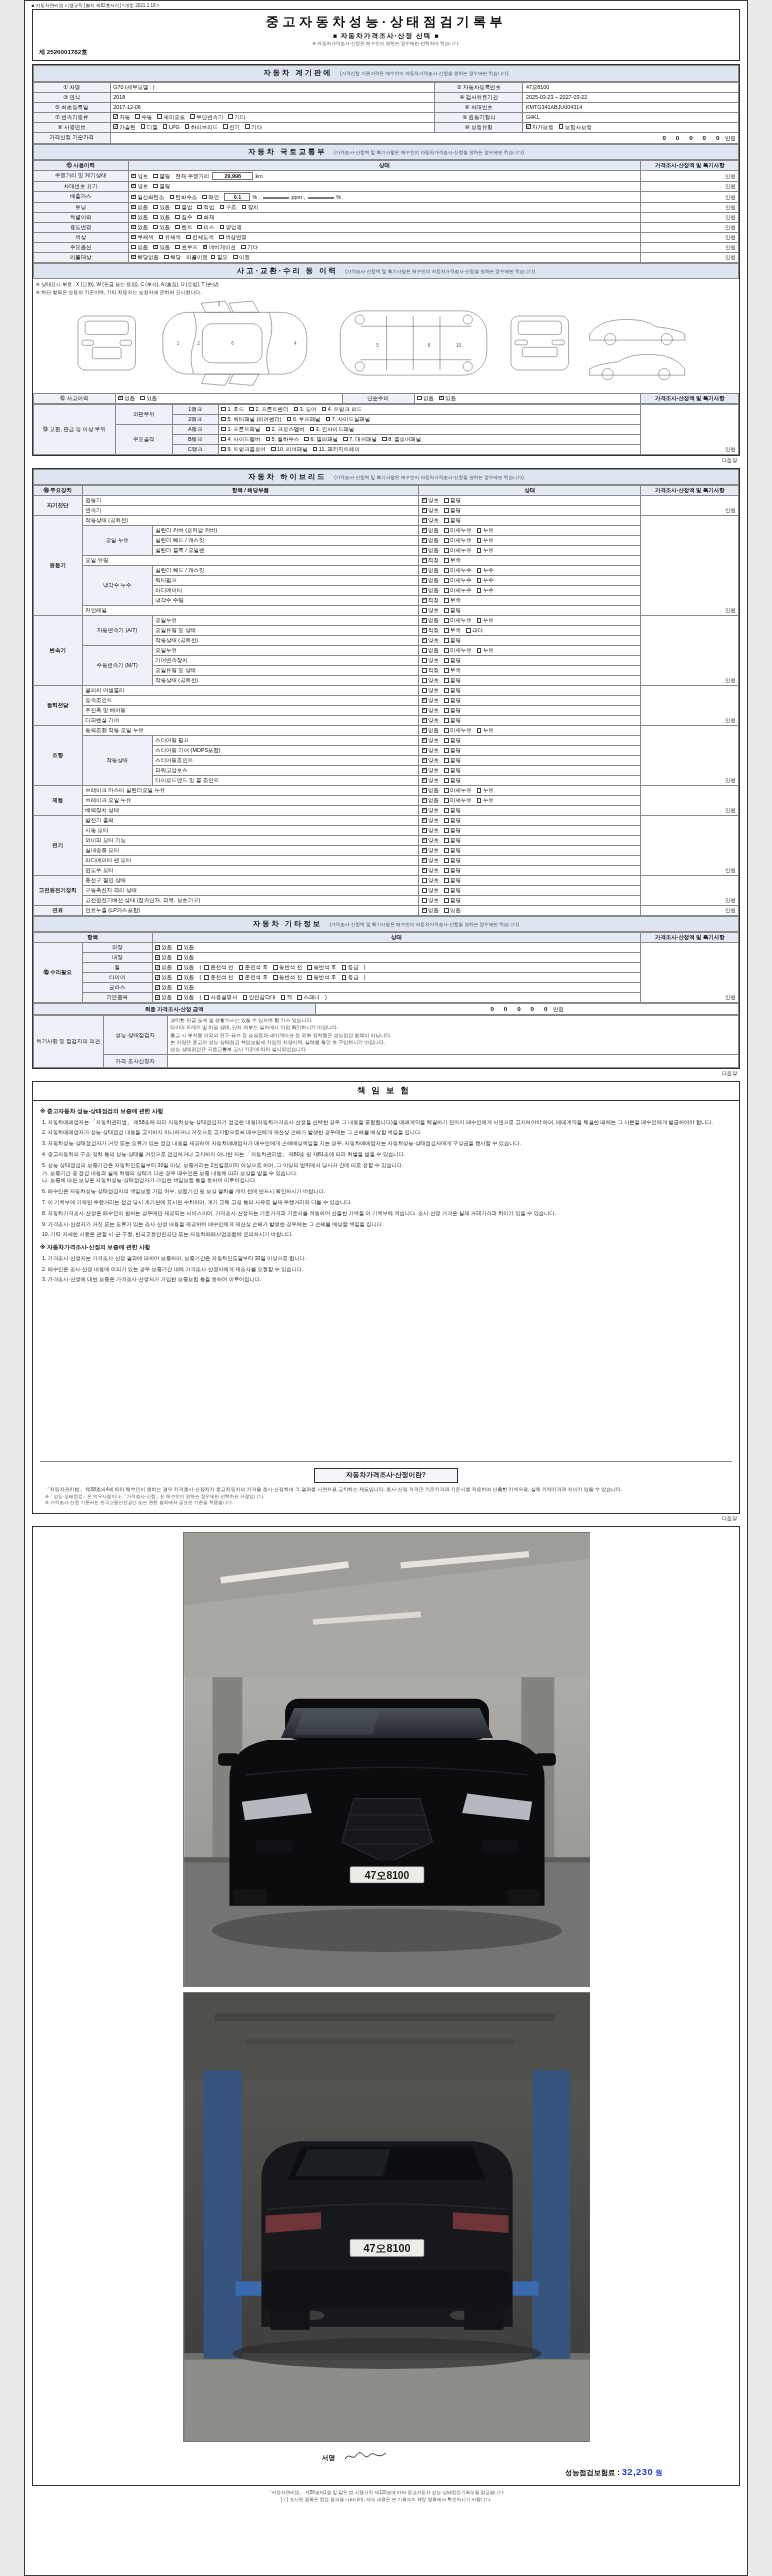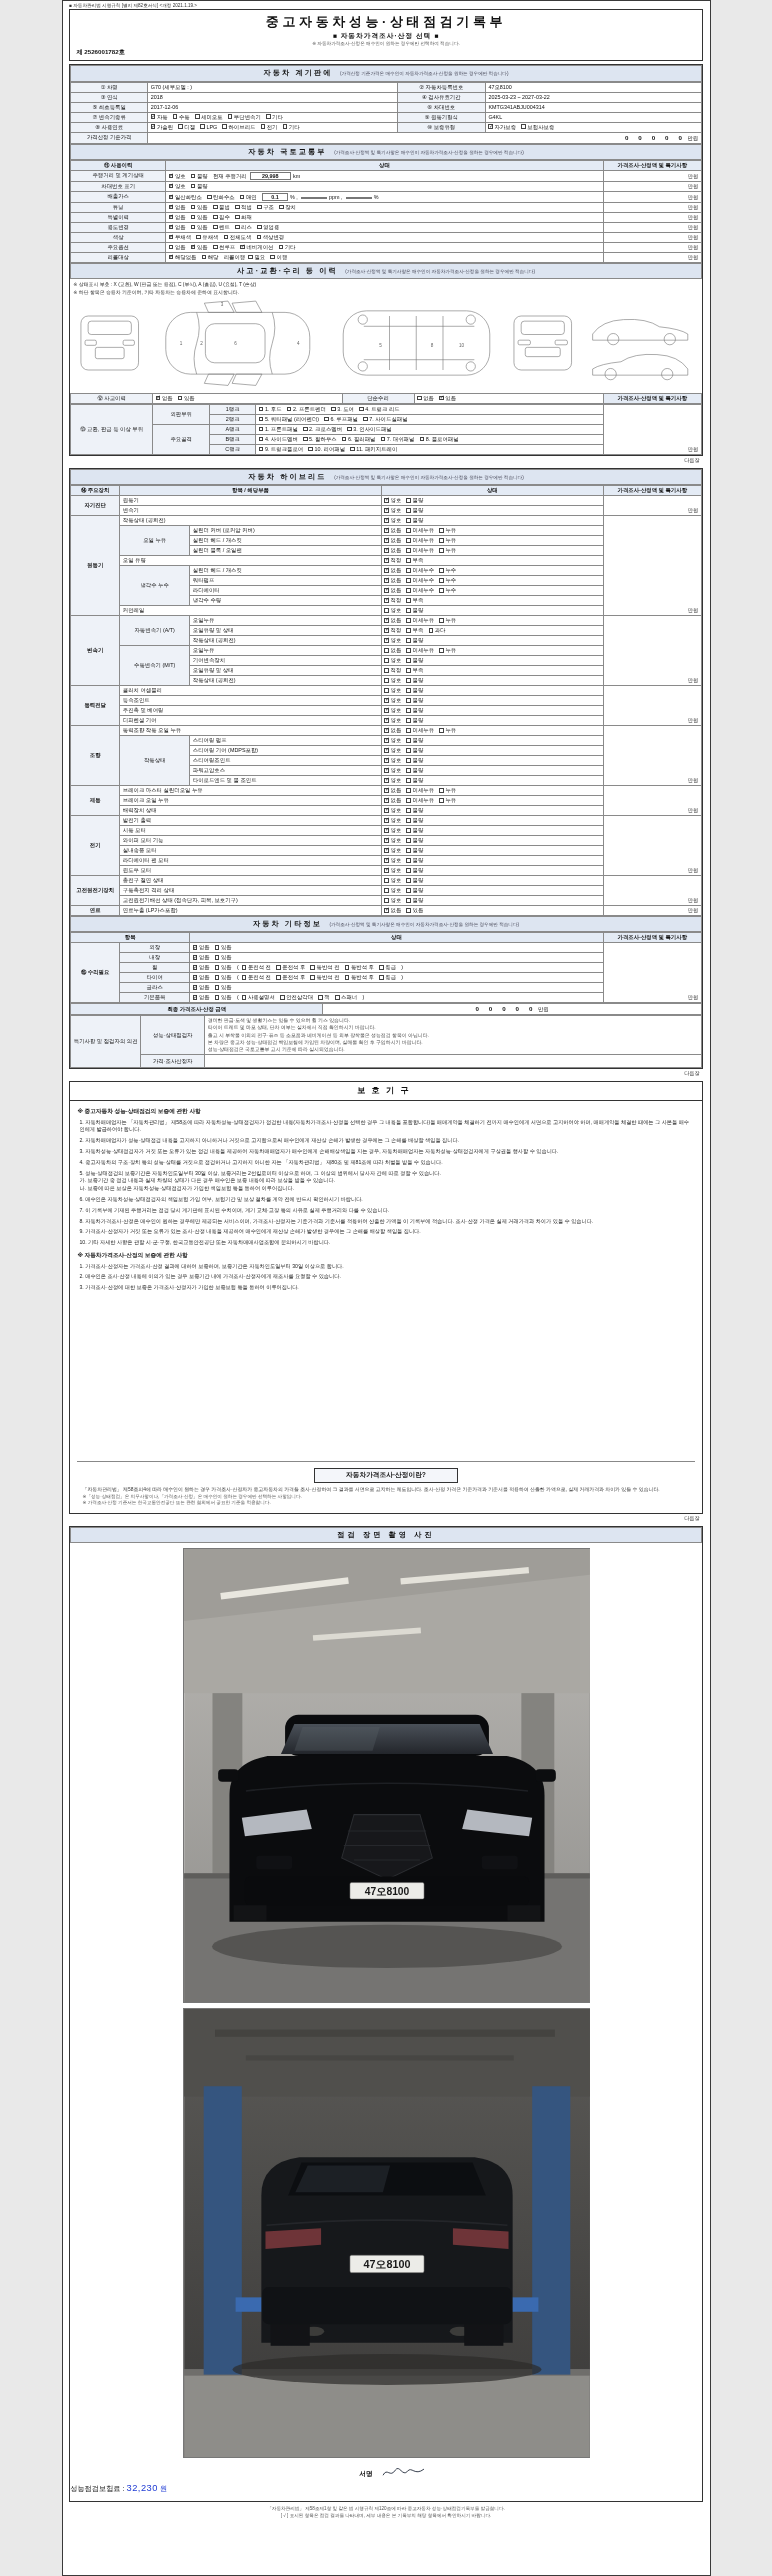--- a/index.html
+++ b/index.html
@@ -1,18 +1,18 @@
 <!DOCTYPE html>
 <html style="font-size:8.2px"><head>
 <meta charset="utf-8">
 <style>
   *{box-sizing:border-box;}
   html,body{margin:0;padding:0;background:#e9e9e9;}
   body{font-family:"Liberation Sans","DejaVu Sans",sans-serif;color:#111;}
-  .page{width:649px;min-height:2576px;margin:0 auto;background:#fff;border:1px solid #3a3a3a;padding:1.5px 6.7px 6.2px;position:relative;}
+  .page{width:724px;min-height:2576px;margin:0 auto;background:#fff;border:1px solid #3a3a3a;padding:1.5px 6.7px 6.2px;position:relative;}
   .tiny{font-size:4.6px;color:#333;}
   .form-ref{margin:0.5px 0 1px;}
   .next{font-size:5.2px;color:#222;text-align:right;margin:1px 3.1px 4.1px;}
   
   .doc-head{border:1px solid #333;padding:2.6px 6.2px 3.1px;}
   .doc-title{text-align:center;font-size:13px;font-weight:bold;letter-spacing:3.6px;}
   .doc-sub{text-align:center;font-size:6.7px;font-weight:bold;margin-top:1px;letter-spacing:1px;}
   .doc-note{text-align:center;font-size:4.6px;color:#555;margin-top:0.5px;}
   .doc-no{font-size:6.2px;font-weight:bold;margin-top:2.1px;}
   
@@ -51,21 +51,21 @@
   .p-box{margin-top:auto;border-top:0.5px solid #888;padding-top:4.1px;}
   .p-title{display:block;width:144px;margin:2.1px auto 3.1px;border:0.8px solid #333;text-align:center;font-weight:bold;font-size:6.7px;padding:2.1px;background:#f4f6fa;}
   .p-body{font-size:4.9px;color:#333;margin:1px 5.2px;line-height:1.45;}
   .p-note{font-size:4.6px;color:#555;margin:1px 5.2px;}
   
   .photos-sec .sec-t{letter-spacing:3.1px;}
   .photo-wrap{width:407px;margin:5.2px auto 3.1px;border:0.5px solid #777;}
   svg.photo{display:block;}
   .sign-row{margin:8.2px 0 1px;padding-left:289px;font-size:6.7px;font-weight:bold;}
   .sign-row svg{vertical-align:-3.1px;margin-left:7.2px;}
-  .premium-row{text-align:left;padding:2.1px 77px 7.2px 0;font-size:7.2px;font-weight:normal;}
+  .premium-row{text-align:right;padding:2.1px 77px 7.2px 0;font-size:7.2px;font-weight:bold;}
   .premium-val{color:#1f3bd4;font-size:9.3px;letter-spacing:0.5px;}
   .premium-unit{color:#1f3bd4;}
   
   .footer{margin-top:4.1px;text-align:center;}
   .footer div{font-size:4.6px;color:#555;line-height:1.5;}
 </style>
 </head>
 <body>
 
 <div class="page">
@@ -620,21 +620,21 @@
       <tr>
         <td class="lab">가격·조사산정자</td>
         <td class="rtext rempty"></td>
       </tr>
     </tbody>
       </table>
   </div>
   <div class="next">다음장</div>
 
   <div class="blk">
-    <div class="notice-title">보호기구</div>
+    <div class="notice-title">책임보험</div>
     <div class="notice-body">
       <div class="n-sub">※ 중고자동차 성능·상태점검의 보증에 관한 사항</div>
       <div class="n-item">1. 자동차매매업자는 「자동차관리법」 제58조에 따라 자동차성능·상태점검자가 점검한 내용(자동차가격조사·산정을 선택한 경우 그 내용을 포함합니다)을 매매계약을 체결하기 전까지 매수인에게 서면으로 고지하여야 하며, 매매계약을 체결한 때에는 그 사본을 매수인에게 발급하여야 합니다.</div>
       <div class="n-item">2. 자동차매매업자가 성능·상태점검 내용을 고지하지 아니하거나 거짓으로 고지함으로써 매수인에게 재산상 손해가 발생한 경우에는 그 손해를 배상할 책임을 집니다.</div>
       <div class="n-item">3. 자동차성능·상태점검자가 거짓 또는 오류가 있는 점검 내용을 제공하여 자동차매매업자가 매수인에게 손해배상책임을 지는 경우, 자동차매매업자는 자동차성능·상태점검자에게 구상권을 행사할 수 있습니다.</div>
       <div class="n-item">4. 중고자동차의 구조·장치 등의 성능·상태를 거짓으로 점검하거나 고지하지 아니한 자는 「자동차관리법」 제80조 및 제81조에 따라 처벌을 받을 수 있습니다.</div>
       <div class="n-item">5. 성능·상태점검의 보증기간은 자동차인도일부터 30일 이상, 보증거리는 2천킬로미터 이상으로 하며, 그 이상의 범위에서 당사자 간에 따로 정할 수 있습니다.
 가. 보증기간 중 점검 내용과 실제 차량의 상태가 다른 경우 매수인은 보증 내용에 따라 보상을 받을 수 있습니다.
 나. 보증에 따른 보상은 자동차성능·상태점검자가 가입한 책임보험 등을 통하여 이루어집니다.</div>
       <div class="n-item">6. 매수인은 자동차성능·상태점검자의 책임보험 가입 여부, 보험기간 및 보상 절차를 계약 전에 반드시 확인하시기 바랍니다.</div>
@@ -650,23 +650,20 @@
         <div class="p-title">자동차가격조사·산정이란?</div>
         <div class="p-body">「자동차관리법」 제58조의4에 따라 매수인이 원하는 경우 가격조사·산정자가 중고자동차의 가격을 조사·산정하여 그 결과를 서면으로 고지하는 제도입니다. 조사·산정 가격은 기준가격과 기준서를 적용하여 산출한 가액으로, 실제 거래가격과 차이가 있을 수 있습니다.</div>
         <div class="p-note">※「성능·상태점검」은 의무사항이나,「가격조사·산정」은 매수인이 원하는 경우에만 선택하는 사항입니다.</div>
         <div class="p-note">※ 가격조사·산정 기준서는 한국교통안전공단 또는 관련 협회에서 공표한 기준을 적용합니다.</div>
       </div>
     </div>
   </div>
   <div class="next">다음장</div>
 
   <div class="blk">
-    <div class="sec photos-sec">
-      <span class="sec-t">점검 장면 촬영 사진</span>
-    </div>
 
     <div class="photo-wrap">
       <svg class="photo" width="406" height="453" viewBox="0 0 788 880">
         <defs>
           <linearGradient id="wallg" x1="0" y1="0" x2="0" y2="1">
             <stop offset="0" stop-color="#bcbab6"></stop>
               <stop offset="1" stop-color="#8f8e8b"></stop>
           </linearGradient>
           <linearGradient id="glass1" x1="0" y1="0" x2="0" y2="1">
             <stop offset="0" stop-color="#4a5058"></stop>

